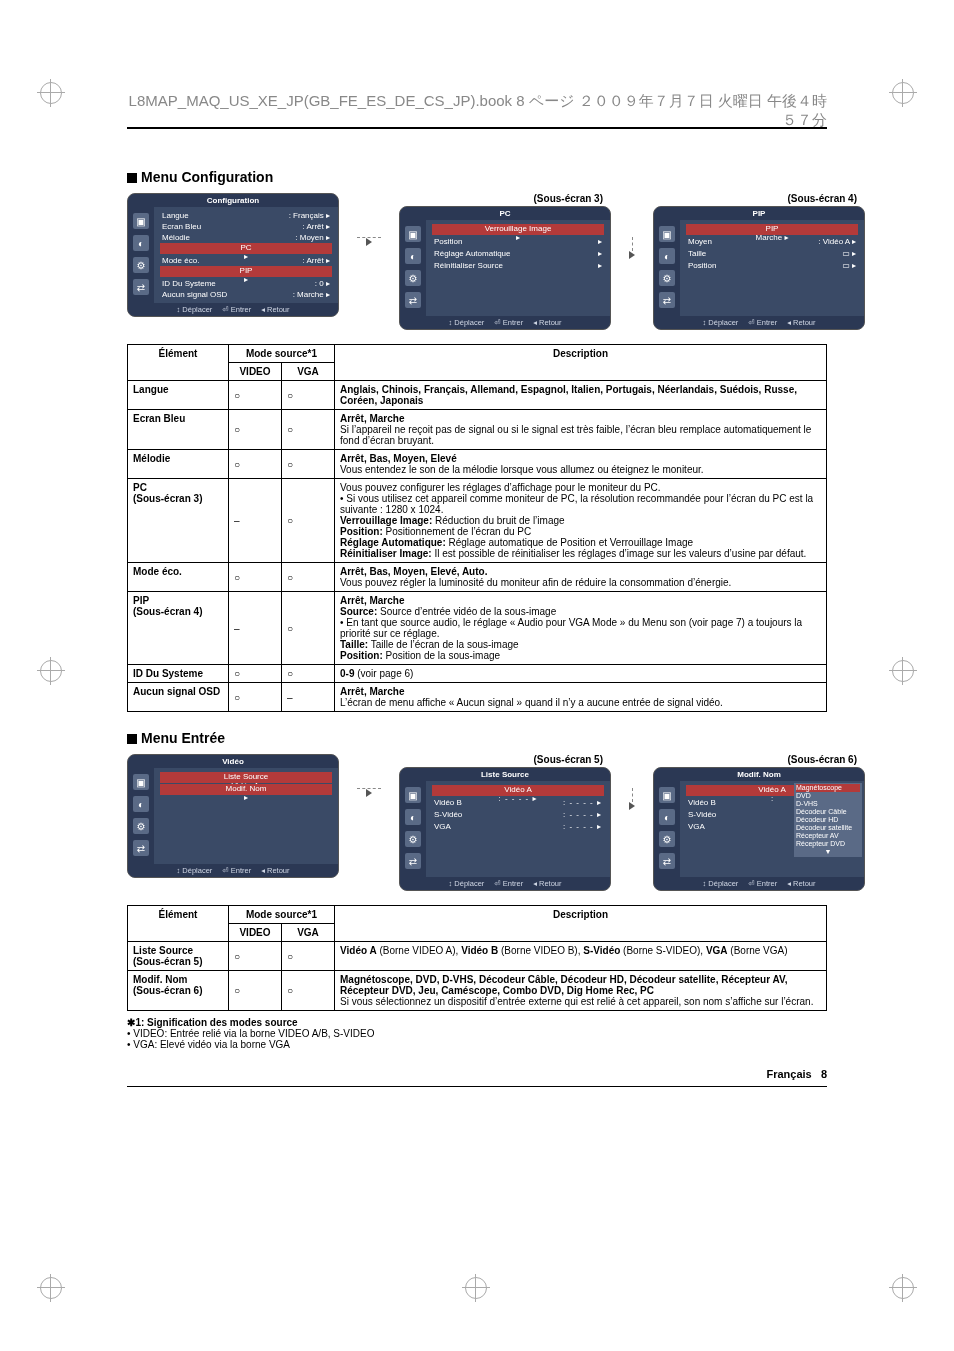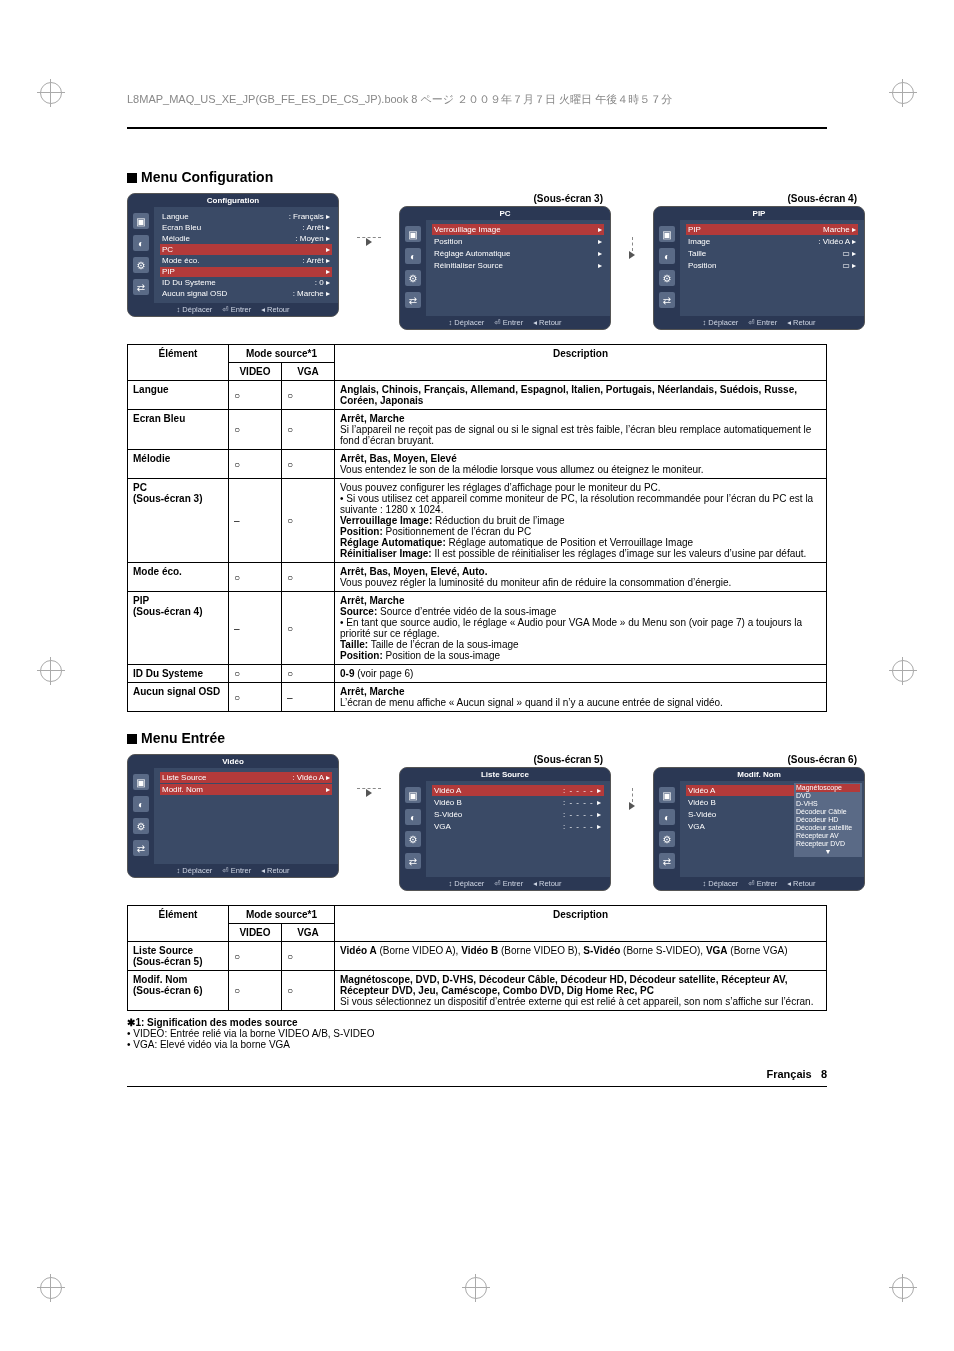--- a/index.html
+++ b/index.html
@@ -33,22 +33,23 @@
   .page {
     width: 700px;
     margin: 0 auto;
     padding-top: 92px;
     position: relative;
   }
   .runhead {
     position: absolute;
     top: 92px;
     left: 0;
-    font-size: 11px;
+    font-size: 15px;
     color: #888;
+    text-align: right;
   }
   .top-rule { height:2px;background:#000;margin-top:35px;margin-bottom:40px; }
   .bot-rule { height:1px;background:#000;margin-top:6px; }
 
   h2 { font-size: 14px; margin: 4px 0 8px 0; }
   .sq { display:inline-block;width:10px;height:10px;background:#000;margin-right:4px;vertical-align:middle; }
 
   
   .osd-row { display:flex; gap:18px; align-items:flex-start; }
   .osd-col { display:flex;flex-direction:column;align-items:center; }
@@ -56,21 +57,21 @@
   .osd {
     width: 210px; border:1px solid #555; background:#3a4a66;
     color:#fff; font-size:8px; border-radius:8px; overflow:hidden;
   }
   .osd-title { background:#2b3854; text-align:center; padding:2px 0; font-weight:bold; }
   .osd-body { display:flex; height:96px; }
   .osd-icons { width:26px;background:#2b3854;display:flex;flex-direction:column;align-items:center;gap:6px;padding-top:6px; }
   .osd-icon { width:16px;height:16px;background:#5a6a86;border-radius:2px;display:flex;align-items:center;justify-content:center;font-size:10px; }
   .osd-list { flex:1;padding:4px 6px;display:flex;flex-direction:column;gap:1px; }
   .osd-item { display:flex;justify-content:space-between;align-items:center;padding:0 2px;height:11px; }
-  .osd-item.hl { background:#b33a3a; }
+  .osd-item.hl { background:#b33a3a;flex-direction:column; }
   .osd-arrow { color:#fff; }
   .osd-foot { background:#2b3854;text-align:left;padding:2px 0;color:#cfd6e4;font-size:7.5px;display:flex;justify-content:center;gap:10px; }
   .osd-foot span::before { content:"";display:inline-block; }
   .source-list .osd-item span:last-child { letter-spacing:1px; }
 
   
   table.spec {
     border-collapse: collapse;
     width: 100%;
     margin-top: 14px;
@@ -225,21 +226,21 @@
             <div class="osd-icon">◐</div>
             <div class="osd-icon">⚙</div>
             <div class="osd-icon">⇄</div>
           </div>
           <div class="osd-list" id="pip-list">
               <div class="osd-item hl">
                 <span>PIP</span>
                 <span>Marche <span class="osd-arrow">▸</span></span>
               </div>
               <div class="osd-item">
-                <span>Image</span>
+                <span>Moyen</span>
                 <span>: Vidéo A <span class="osd-arrow">▸</span></span>
               </div>
               <div class="osd-item">
                 <span>Taille</span>
                 <span>▭ <span class="osd-arrow">▸</span></span>
               </div>
               <div class="osd-item">
                 <span>Position</span>
                 <span>▭ <span class="osd-arrow">▸</span></span>
               </div>

